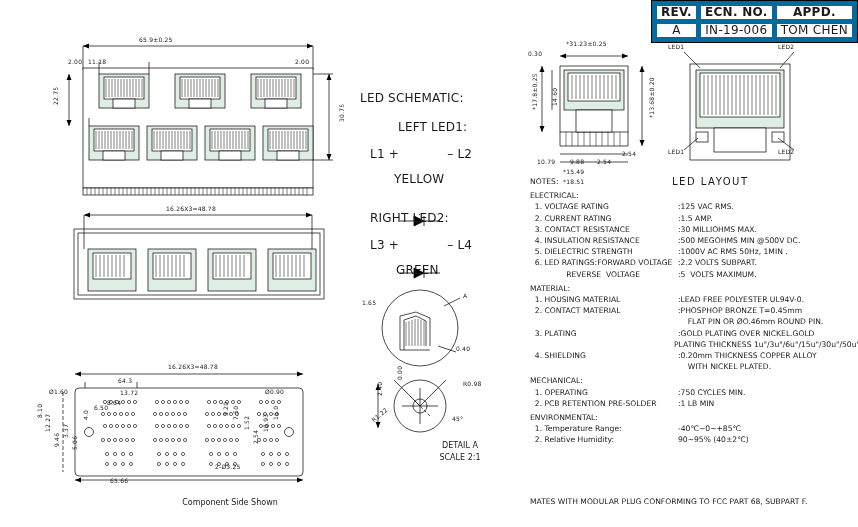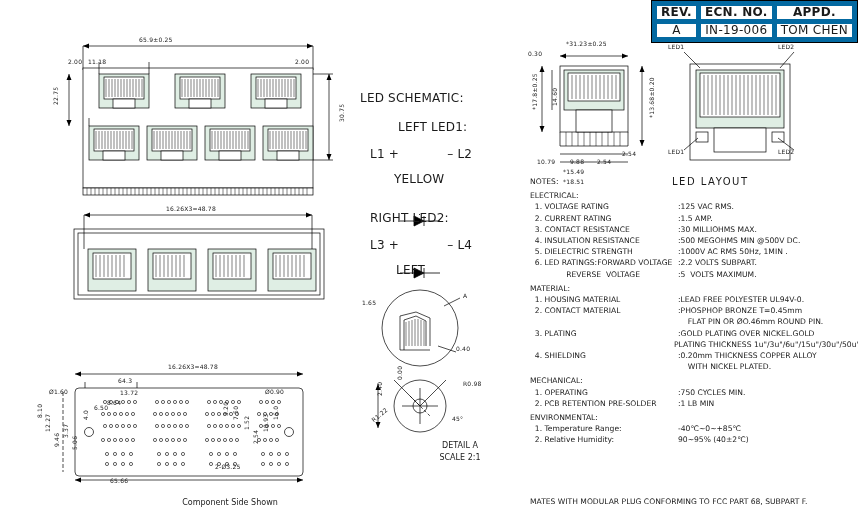--- a/index.html
+++ b/index.html
@@ -299,21 +299,21 @@
     <div class="txt md" style="position:relative;left:10px;top:68px;text-align:left;">RIGHT LED2:</div>
     <div class="txt md" style="position:relative;left:10px;top:82px;text-align:left;">L3 +            – L4</div>
     <svg style="position:absolute;left:40px;top:174px;" width="46" height="14">
       <g stroke="#000" fill="none" stroke-width="0.8">
         <line x1="0" y1="7" x2="14" y2="7"></line>
         <path d="M14 2 L14 12 L24 7 Z" fill="#000"></path>
         <line x1="24" y1="2" x2="24" y2="12"></line>
         <line x1="24" y1="7" x2="40" y2="7"></line>
       </g>
     </svg>
-    <div class="txt md" style="position:relative;left:36px;top:94px;text-align:left;">LEFT</div>
+    <div class="txt md" style="position:relative;left:36px;top:94px;text-align:left;">GREEN</div>
   </div>
 
   <svg class="abs" style="left:60px;top:205px;" width="280" height="100">
     <g stroke="#000" fill="none" stroke-width="0.7">
       <line x1="24" y1="10" x2="252" y2="10"></line>
       <path d="M24 10 l6 -2.5 v5 z" fill="#000" stroke="none"></path>
       <path d="M252 10 l-6 -2.5 v5 z" fill="#000" stroke="none"></path>
       <rect x="14" y="24" width="250" height="70" fill="#fff"></rect>
       <rect x="18" y="28" width="242" height="62" fill="#fff"></rect>
       <g>

